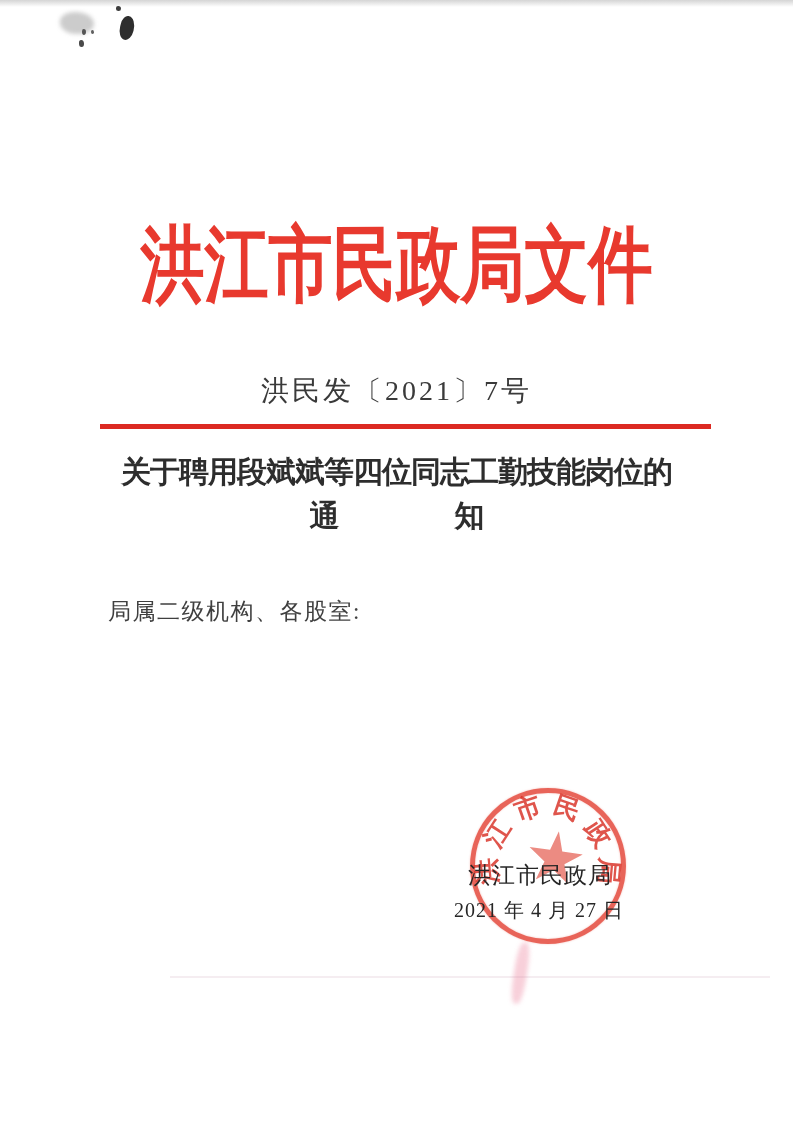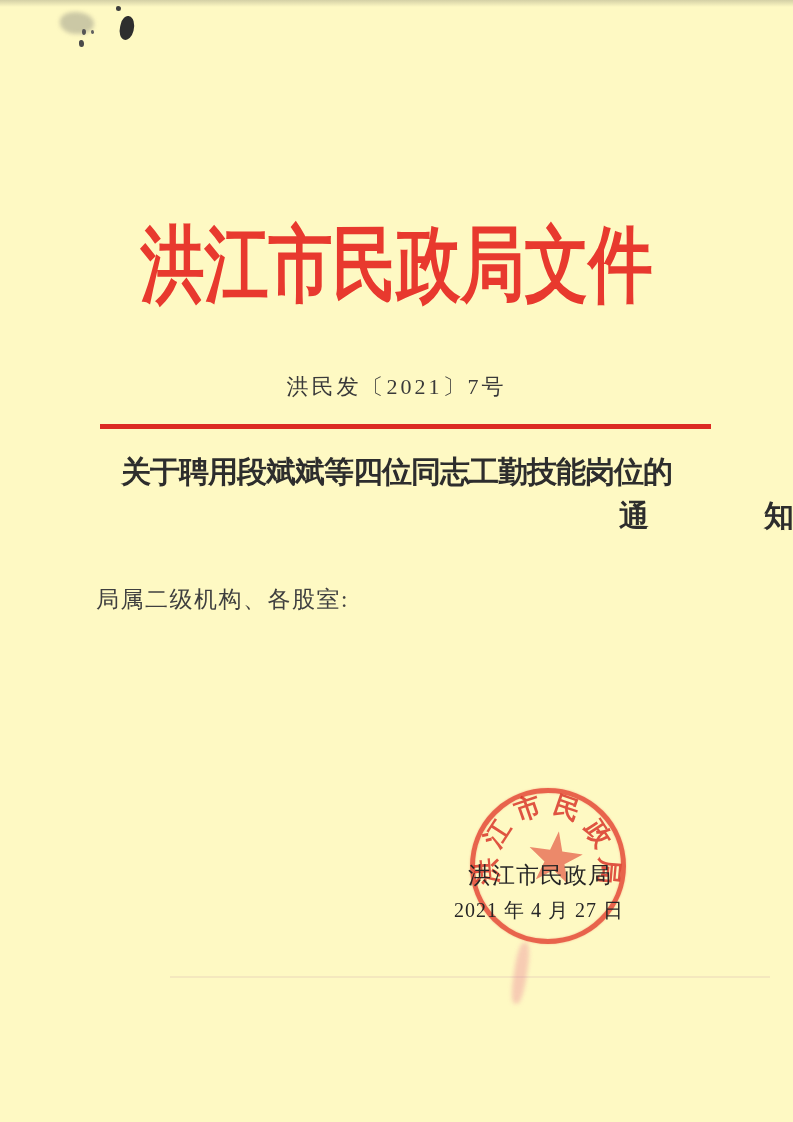--- a/index.html
+++ b/index.html
@@ -1,20 +1,20 @@
 <!DOCTYPE html>
 <html lang="zh"><head>
 <meta charset="utf-8">
 <style>
   html,body{margin:0;padding:0;background:#9a9a9a;}
   .page{
     position:relative;
     width:793px;height:1122px;
     margin:0 auto;
-    background:#fef9c3;
+    background:#ffffff;
     overflow:hidden;
     font-family:"Liberation Serif","DejaVu Serif",serif;
   }
   .edge-shadow-top{
     position:absolute;top:0;left:0;width:793px;height:7px;
     background:linear-gradient(to bottom, rgba(60,60,60,.22), rgba(0,0,0,0));
   }
   
   .speck{position:absolute;background:#2e2e2e;border-radius:45% 60% 50% 55%;}
   .speck.s1{left:120px;top:16px;width:14px;height:24px;transform:rotate(14deg);}
@@ -28,41 +28,41 @@
     position:absolute;top:214px;left:0;width:793px;
     text-align:center;
     font-size:64px;line-height:80px;font-weight:bold;
     color:#e8392e;
     transform:scaleY(1.3);transform-origin:center top;
     white-space:nowrap;
   }
   .doc-number{
     position:absolute;top:372px;left:0;width:793px;
     text-align:center;
-    font-size:22px;letter-spacing:3px;color:#3a3a3a;
+    font-size:28px;letter-spacing:3px;color:#3a3a3a;
   }
   .red-rule{
     position:absolute;top:424px;left:100px;width:611px;height:5px;
     background:#dc2a22;
   }
   .notice-title{
     position:absolute;left:0;width:793px;text-align:center;
     font-family:Liberation Mono, monospace;
     font-weight:600;color:#2d2d2d;font-size:30px;letter-spacing:-1px;
     white-space:pre;
   }
   .notice-title.line1{top:452px;}
-  .notice-title.line2{top:496px;text-align:right;}
+  .notice-title.line2{top:496px;}
 
   .body-block{
     position:absolute;left:92px;top:576px;width:620px;
     font-size:23px;line-height:40.5px;letter-spacing:1.5px;
     color:#3f3f3f;text-align:justify;
   }
-  .body-block p{margin:4px;}
+  .body-block p{margin:16px;}
   .body-block p.para{text-indent:2em;}
 
   .signer{
     position:absolute;top:860px;left:468px;width:150px;
     font-size:23px;letter-spacing:1px;color:#262626;z-index:3;
     white-space:nowrap;
   }
   .date{
     position:absolute;top:897px;left:454px;width:190px;
     font-size:20px;letter-spacing:1px;color:#262626;z-index:3;

